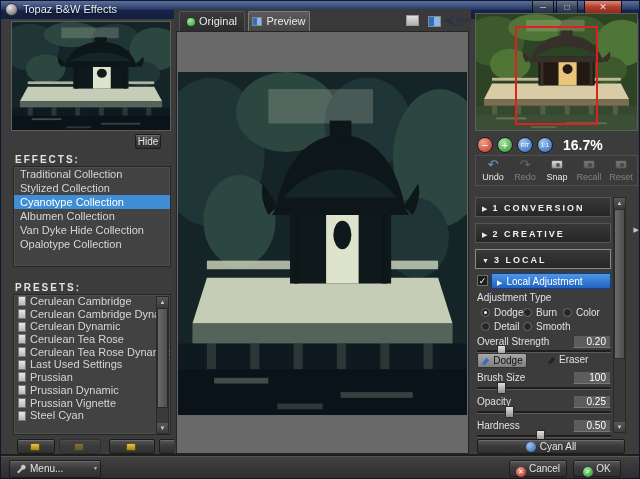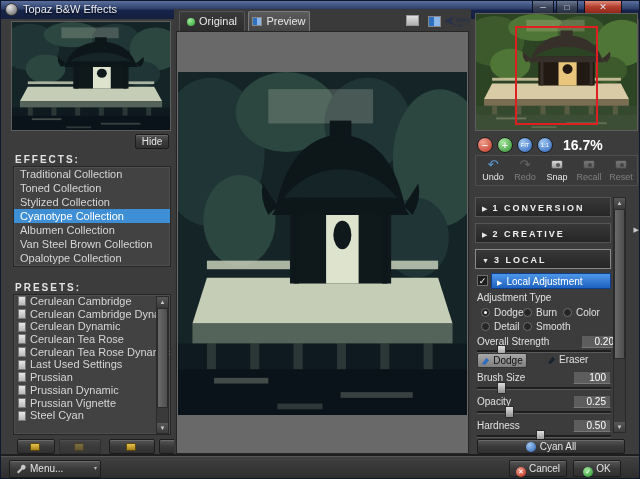--- a/index.html
+++ b/index.html
@@ -48,21 +48,21 @@
   .camera-ic { display:inline-block; width:12px; height:9px; background:linear-gradient(#d8d8d8,#9a9a9a); border:1px solid #555; border-radius:2px; position:relative; }
   .camera-ic::after { content:""; position:absolute; left:4px; top:2px; width:4px; height:4px; border-radius:50%; background:#555; }
   .zbtn { position:absolute; width:16px; height:16px; border-radius:50%; color:#fff; text-align:center; border:1px solid #1e1e1e; }
   .scene { display:block; width:100%; height:100%; }
   .cyan { --t1:#152427; --t2:#1f3536; --t3:#2b4740; --stone:#c6cdb7; --stone2:#55645a; --body:#0f181b; --roof:#0d1619; --glow:#dde3cd; --water:#091319; }
   .fullcolor { --t1:#2c4424; --t2:#3c5a2c; --t3:#4f7636; --stone:#d8cba6; --stone2:#7a6e52; --body:#221a12; --roof:#37302a; --glow:#eac67c; --water:#3c4f36; }
 
   
   #left { position:absolute; left:8px; top:20px; width:164px; height:432px; }
   #thumb { position:absolute; left:2px; top:0; width:160px; height:110px; border:1px solid #5e5e5e; background:#222; }
-  #hide-btn { left:126px; top:113px; width:34px; height:15px; line-height:14px; }
+  #hide-btn { left:126px; top:113px; width:26px; height:15px; line-height:14px; }
   #effects-label { position:absolute; left:6px; top:133px; }
   #effects-list { left:4px; top:145px; width:158px; height:101px; }
   #presets-label { position:absolute; left:6px; top:261px; }
   #presets-list { left:4px; top:273px; width:158px; height:141px; }
   #presets-sb { right:1px; top:1px; height:138px; }
   .act-btn { top:418px; height:15px; line-height:13px; font-size:10px; padding:0 2px; }
 
   
   #center { position:absolute; left:173px; top:8px; width:297px; height:447px; background:#3a3a3a; }
   .tab { position:absolute; top:2px; height:20px; border:1px solid #555; border-bottom:none; color:#e8e8e8;
@@ -163,25 +163,24 @@
     <div id="thumb">
       <svg class="scene cyan" viewBox="0 0 160 120" preserveAspectRatio="none">
           <use href="#pavilion"></use>
         </svg>
     </div>
     <div class="btn" id="hide-btn"><span>Hide</span></div>
 
     <div id="effects-label" class="caps">EFFECTS:</div>
     <div class="listbox" id="effects-list">
       <div class="li">Traditional Collection</div>
-      <div class="li">Toned Collection</div>
       <div class="li">Stylized Collection</div>
       <div class="li sel">Cyanotype Collection</div>
       <div class="li">Albumen Collection</div>
-      <div class="li">Van Steel Brown Collection</div>
+      <div class="li">Van Dyke Hide Collection</div>
       <div class="li">Opalotype Collection</div>
     </div>
 
     <div id="presets-label" class="caps">PRESETS:</div>
     <div class="listbox" id="presets-list">
       <div class="pli">
           <span class="doc-ic"></span>
           <span>Cerulean Cambridge</span>
         </div>
       <div class="pli">
@@ -307,21 +306,21 @@
 
       <div class="row-label" style="top:97px">Adjustment Type</div>
 
       <div class="row-label" style="top:112px; left:6px"><span class="radio on"></span><span>Dodge</span></div>
       <div class="row-label" style="top:112px; left:48px"><span class="radio"></span><span>Burn</span></div>
       <div class="row-label" style="top:112px; left:88px"><span class="radio"></span><span>Color</span></div>
       <div class="row-label" style="top:126px; left:6px"><span class="radio"></span><span>Detail</span></div>
       <div class="row-label" style="top:126px; left:48px"><span class="radio"></span><span>Smooth</span></div>
 
       <div class="row-label" style="top:141px">Overall Strength</div>
-      <div class="valbox" style="left:106px; top:140px">0.20</div>
+      <div class="valbox" style="left:98px; top:140px">0.20</div>
       <div class="slider" style="left:2px; top:150px; width:134px">
         <span class="track"></span>
         <span class="handle" style="left: 18%;"></span>
       </div>
 
       <div id="dodge-btn">
         <svg class="brush-ic" viewBox="0 0 10 10">
             <path d="M1,9 L6,2 L9,5 L4,10 Z" fill="#2f6fc0"></path>
           </svg><span>Dodge</span>
       </div>

